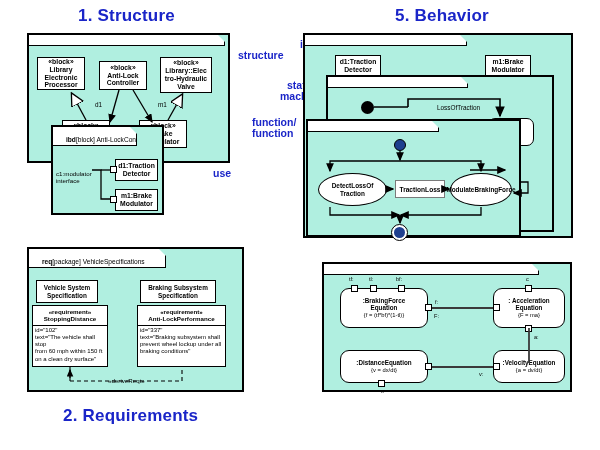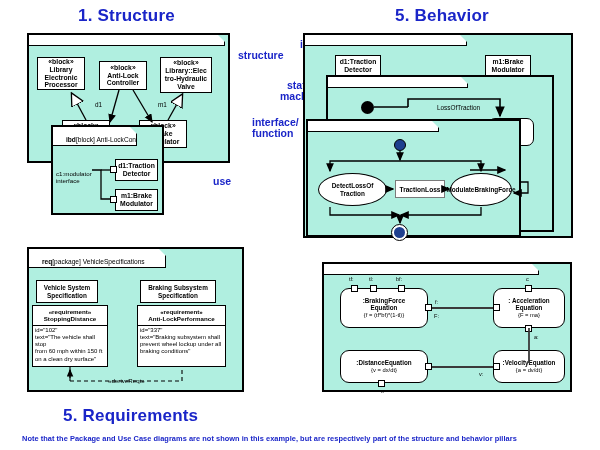--- a/index.html
+++ b/index.html
@@ -94,28 +94,28 @@
   .lifeline{position:absolute;border-left:1.2px dashed #000;}
   svg.ov{position:absolute;left:0;top:0;width:600px;height:450px;pointer-events:none;overflow:visible;}
 </style>
 </head>
 <body>
 
 <div class="canvas">
 
   <div class="pillar-title" style="left:78px;top:6px;">1. Structure</div>
   <div class="pillar-title" style="left:395px;top:6px;">5. Behavior</div>
-  <div class="pillar-title" style="left:63px;top:406px;">5. Requirements</div>
+  <div class="pillar-title" style="left:63px;top:406px;">2. Requirements</div>
 
   <div class="annot" style="left:238px;top:50px;">structure</div>
-  <div class="annot" style="left:213px;top:176px;">use</div>
+  <div class="annot" style="left:213px;top:168px;">use</div>
   <div class="annot" style="left:300px;top:39px;">interaction</div>
   <div class="annot" style="left:287px;top:80px;">state</div>
   <div class="annot" style="left:280px;top:91px;">machine</div>
-  <div class="annot" style="left:252px;top:117px;">interface/</div>
+  <div class="annot" style="left:252px;top:117px;">function/</div>
   <div class="annot" style="left:252px;top:128px;">function</div>
 
   <div class="frame" style="left:27px;top:33px;width:203px;height:130px;">
     <div class="hdr" style="width:196px;height:11px;">
       <b>bdd</b><span>[package] VehicleStructure [ABS-Block Definition Diagram]</span>
     </div>
   </div>
 
   <div class="box" style="left:37px;top:57px;width:48px;height:33px;flex-direction:column;">
     <span class="st">«block»</span>
@@ -296,21 +296,20 @@
   <div class="port" style="left:378px;top:380px;"></div>
   <div class="plbl" style="left:381px;top:388px;">x</div>
 
   <div class="ceq" style="left:493px;top:350px;width:72px;height:33px;">
     <span style="white-space:pre-line;">:VelocityEquation</span>
     <span class="eq">{a = dv/dt}</span>
   </div>
   <div class="port" style="left:493px;top:363px;"></div>
   <div class="plbl" style="left:479px;top:371px;">v:</div>
 
-  <div class="footnote" style="left:22px;top:434px;">Note that the Package and Use Case diagrams are not shown in this example, but are respectively part of the structure and behavior pillars</div>
 
   <svg class="ov">
     <defs>
       <marker id="arrw" markerWidth="7" markerHeight="7" refX="6" refY="3" orient="auto">
         <path d="M0,0 L7,3 L0,6 z" fill="#000"></path>
       </marker>
       <marker id="arrwO" markerWidth="11" markerHeight="11" refX="9" refY="5" orient="auto">
         <path d="M0,0 L10,5 L0,10 z" fill="#fff" stroke="#000" stroke-width="1"></path>
       </marker>
       <marker id="arrwThin" markerWidth="8" markerHeight="8" refX="7" refY="3.5" orient="auto">

